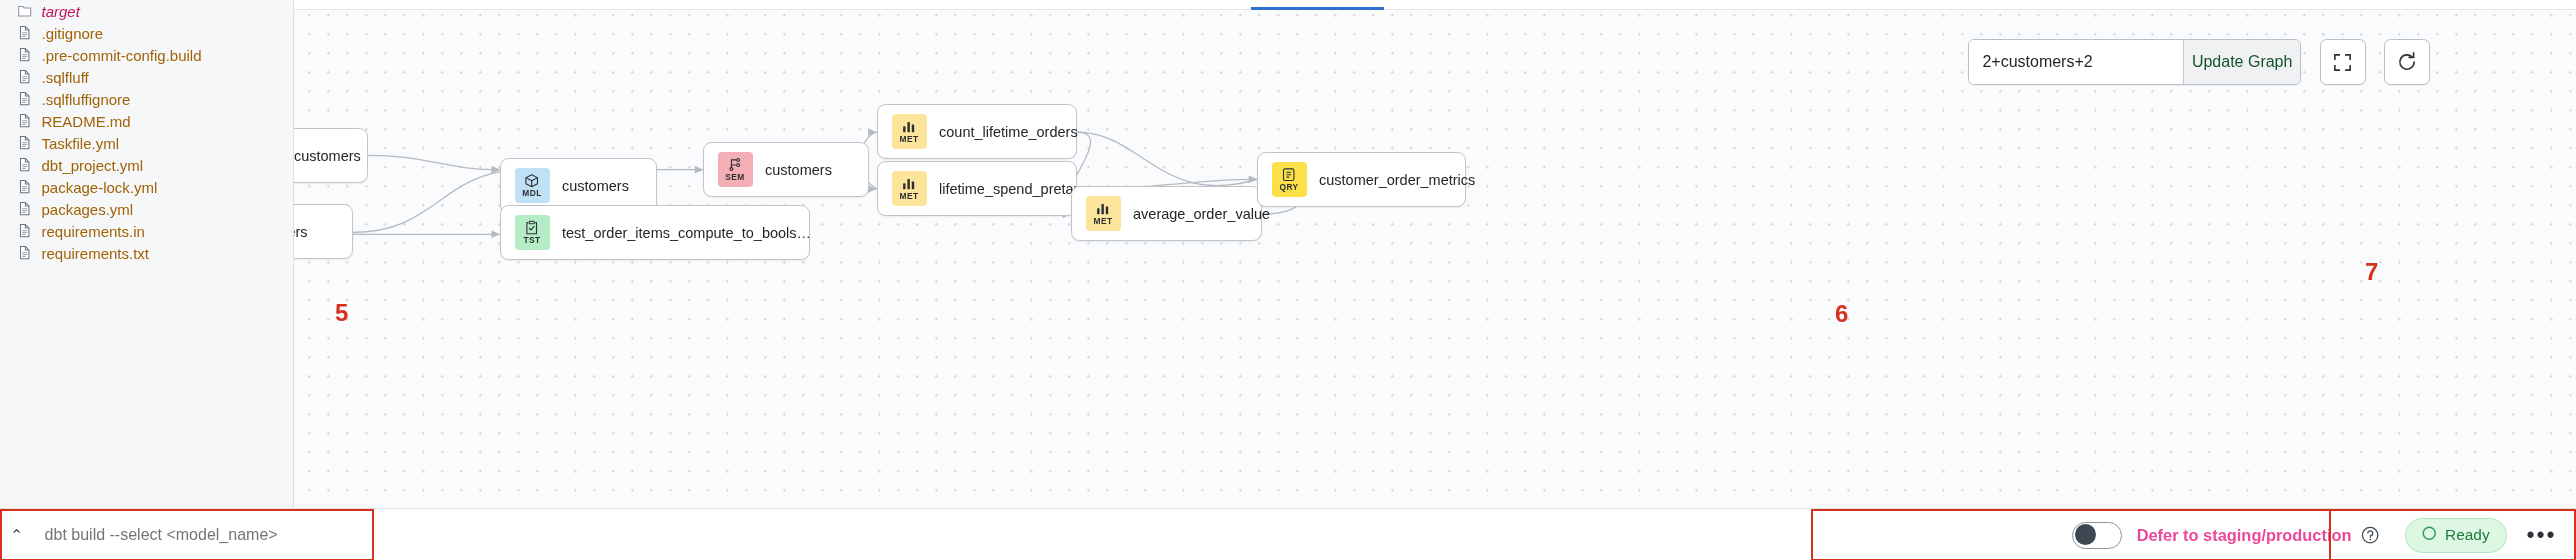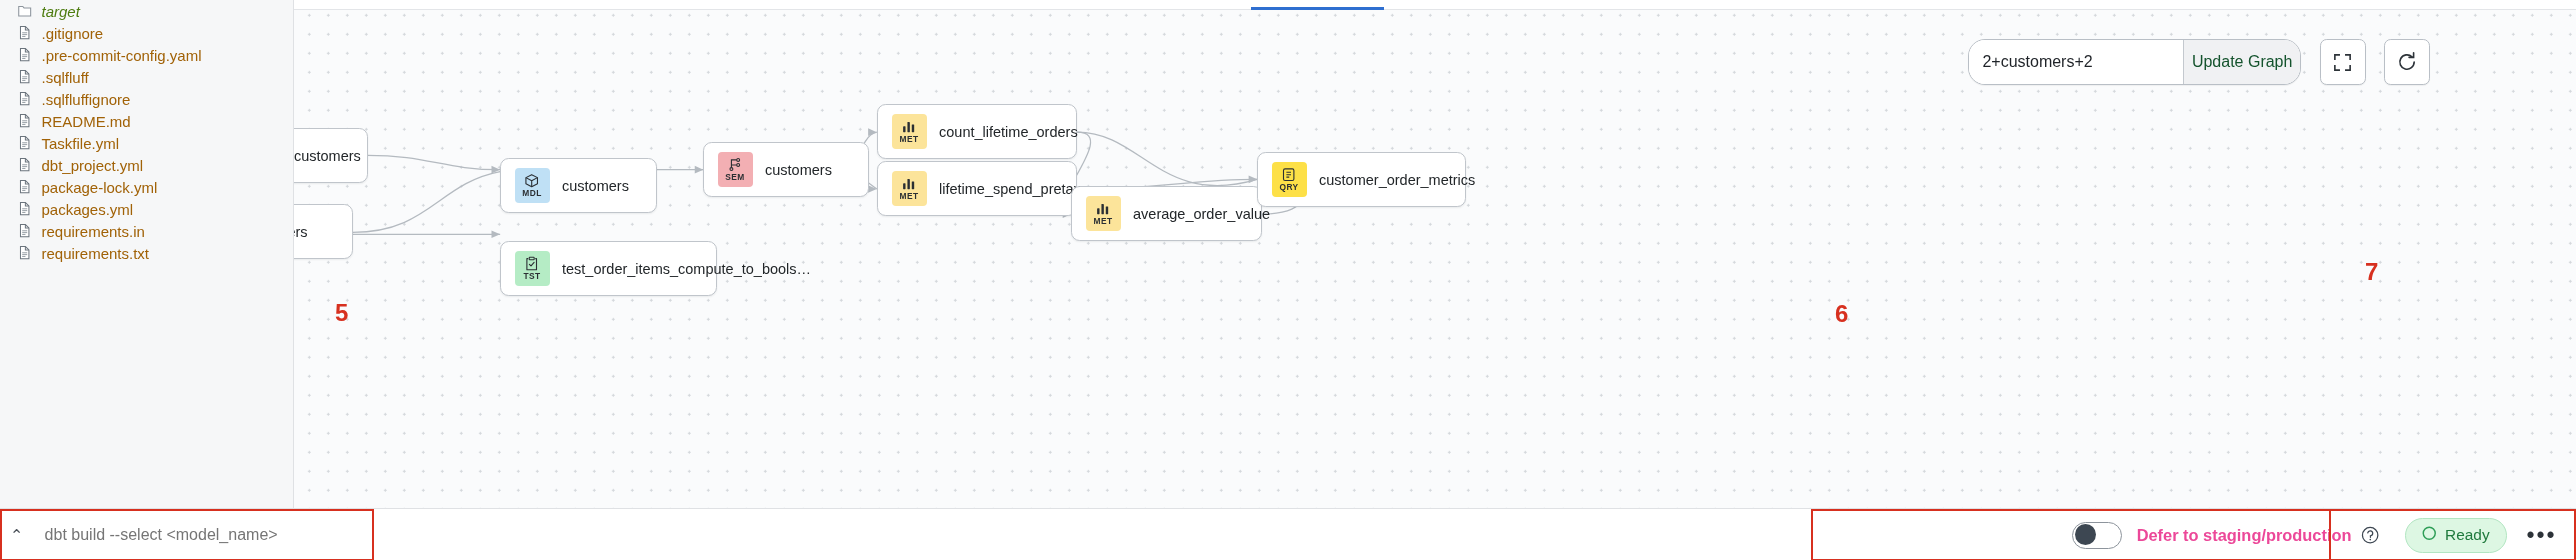--- a/index.html
+++ b/index.html
@@ -23,21 +23,21 @@
   }
   .tree { padding:0 0 0 13.5px; }
   .tree-row {
     display:flex; align-items:center;
     height:22px; gap:8.7px;
     font-size:15px;
     color:#a16207;
     white-space:nowrap;
     padding-left:3.9px;
   }
-  .tree-row.folder { font-style:italic; color:#4d7c0f; }
+  .tree-row.folder { font-style:italic; color:#be185d; }
   .ico { width:15.4px; height:15.4px; flex:0 0 15.4px; display:block; }
   .ico svg { display:block; width:15.4px; height:15.4px; }
 
   
   .main {
     position:relative; flex:1 1 auto; height:561px;
     background:#fafbfc;
     overflow:hidden;
   }
   .grid-bg {
@@ -57,21 +57,21 @@
   }
 
   
   .toolbar {
     position:absolute; top:39px; right:146px;
     display:flex; align-items:center; gap:18.3px;
     z-index:20;
   }
   .selector-group {
     display:flex; align-items:stretch;
-    border:1px solid #b9bfc6; border-radius:17px;
+    border:1px solid #b9bfc6; border-radius:6px;
     overflow:hidden; background:#fff; height:46px;
     box-shadow:0 1px 1px rgba(16,22,26,.05);
   }
   .selector-input {
     width:214px; height:100%;
     border:none; outline:none; background:#fff;
     font-family:"Liberation Sans", sans-serif;
     font-size:16px; color:#1f2328;
     padding:0 13.5px;
   }
@@ -225,21 +225,21 @@
           <span>.gitignore</span>
         </div>
         <div class="tree-row">
           <span class="ico">
             <svg viewBox="0 0 16 16" fill="none" stroke="#6b747d" stroke-width="1.05">
   <path d="M3.6 1.6 h5.1 L12.4 5.2 v9.2 h-8.8 z" fill="#fff"></path>
   <path d="M8.7 1.6 v3.6 h3.7"></path>
   <path d="M5.4 8.1 h5.2 M5.4 10 h5.2 M5.4 11.9 h3.4" stroke="#8d959d" stroke-width=".95"></path>
 </svg>
           </span>
-          <span>.pre-commit-config.yaml</span>
+          <span>.pre-commit-config.build</span>
         </div>
         <div class="tree-row">
           <span class="ico">
             <svg viewBox="0 0 16 16" fill="none" stroke="#6b747d" stroke-width="1.05">
   <path d="M3.6 1.6 h5.1 L12.4 5.2 v9.2 h-8.8 z" fill="#fff"></path>
   <path d="M8.7 1.6 v3.6 h3.7"></path>
   <path d="M5.4 8.1 h5.2 M5.4 10 h5.2 M5.4 11.9 h3.4" stroke="#8d959d" stroke-width=".95"></path>
 </svg>
           </span>
           <span>.sqlfluff</span>
@@ -369,21 +369,21 @@
             <span>
               <svg width="15.4" height="15.4" viewBox="0 0 16 16" fill="none" stroke="#2b2f33" stroke-width="1.15" stroke-linejoin="round">
   <path d="M8 1.7 L14 4.8 L14 11.2 L8 14.3 L2 11.2 L2 4.8 Z"></path>
   <path d="M2 4.8 L8 8 L14 4.8 M8 8 L8 14.3"></path>
 </svg>
             </span>
             <span class="badge-txt">MDL</span>
           </div>
           <span class="node-label">customers</span>
         </div>
-        <div class="node" style="left: 206px; top: 205px; width: 217px; margin-top: 36px;">
+        <div class="node" style="left: 206px; top: 205px; width: 310px;">
           <div class="badge b-tst">
             <span>
               <svg width="15.4" height="15.4" viewBox="0 0 16 16" fill="none" stroke="#2b2f33" stroke-width="1.15" stroke-linejoin="round">
   <path d="M4.3 2.7 H3 v11.6 h10 V2.7 h-1.3"></path>
   <rect x="5.4" y="1.3" width="5.2" height="2.6" rx=".7"></rect>
   <path d="M5.6 8.6 l1.7 1.7 l3.2 -3.6" stroke-linecap="round"></path>
 </svg>
             </span>
             <span class="badge-txt">TST</span>
           </div>

